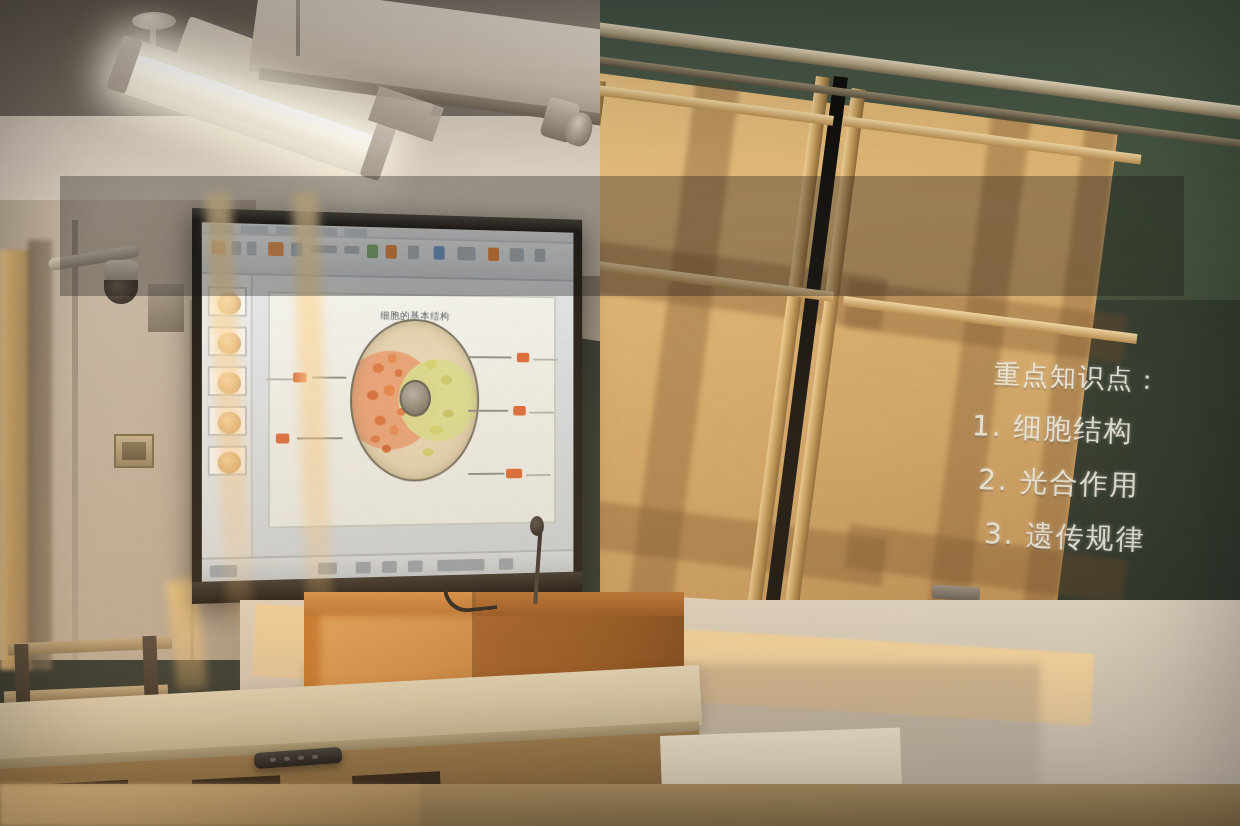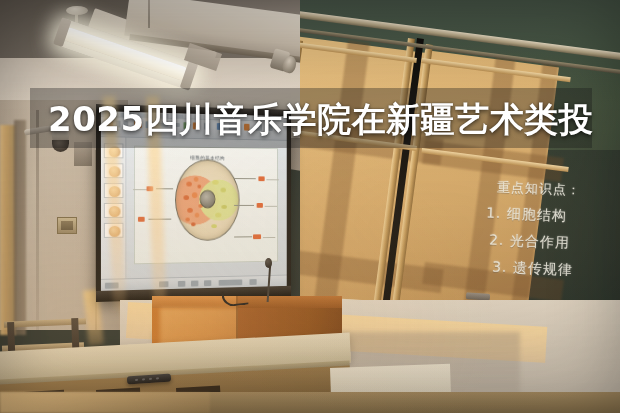--- a/index.html
+++ b/index.html
@@ -706,15 +706,14 @@
     <div class="remote-btn" style="left:29px;"></div>
   </div>
 
   <div class="floor"></div>
   <div class="floor-sun"></div>
 
   <div class="grade"></div>
   <div class="vignette"></div>
 
   <div class="overlay-band"></div>
-  <div class="overlay-title">2025四川音乐学院在新疆艺术类投</div>
 
 </div>
 
 </body></html>

